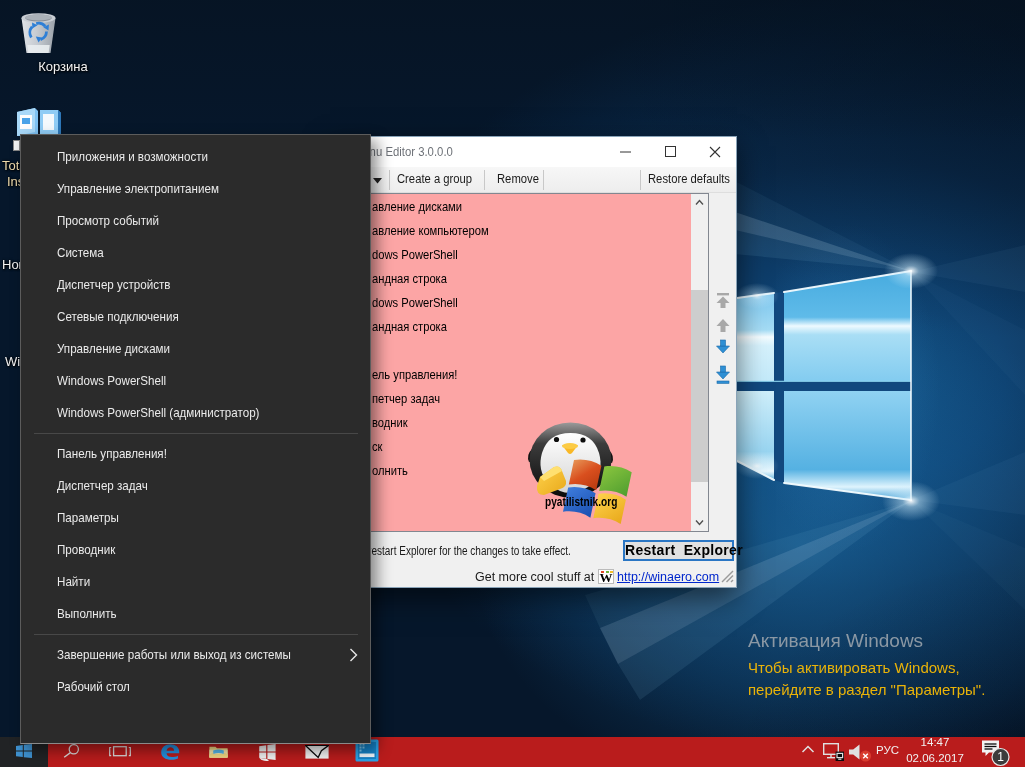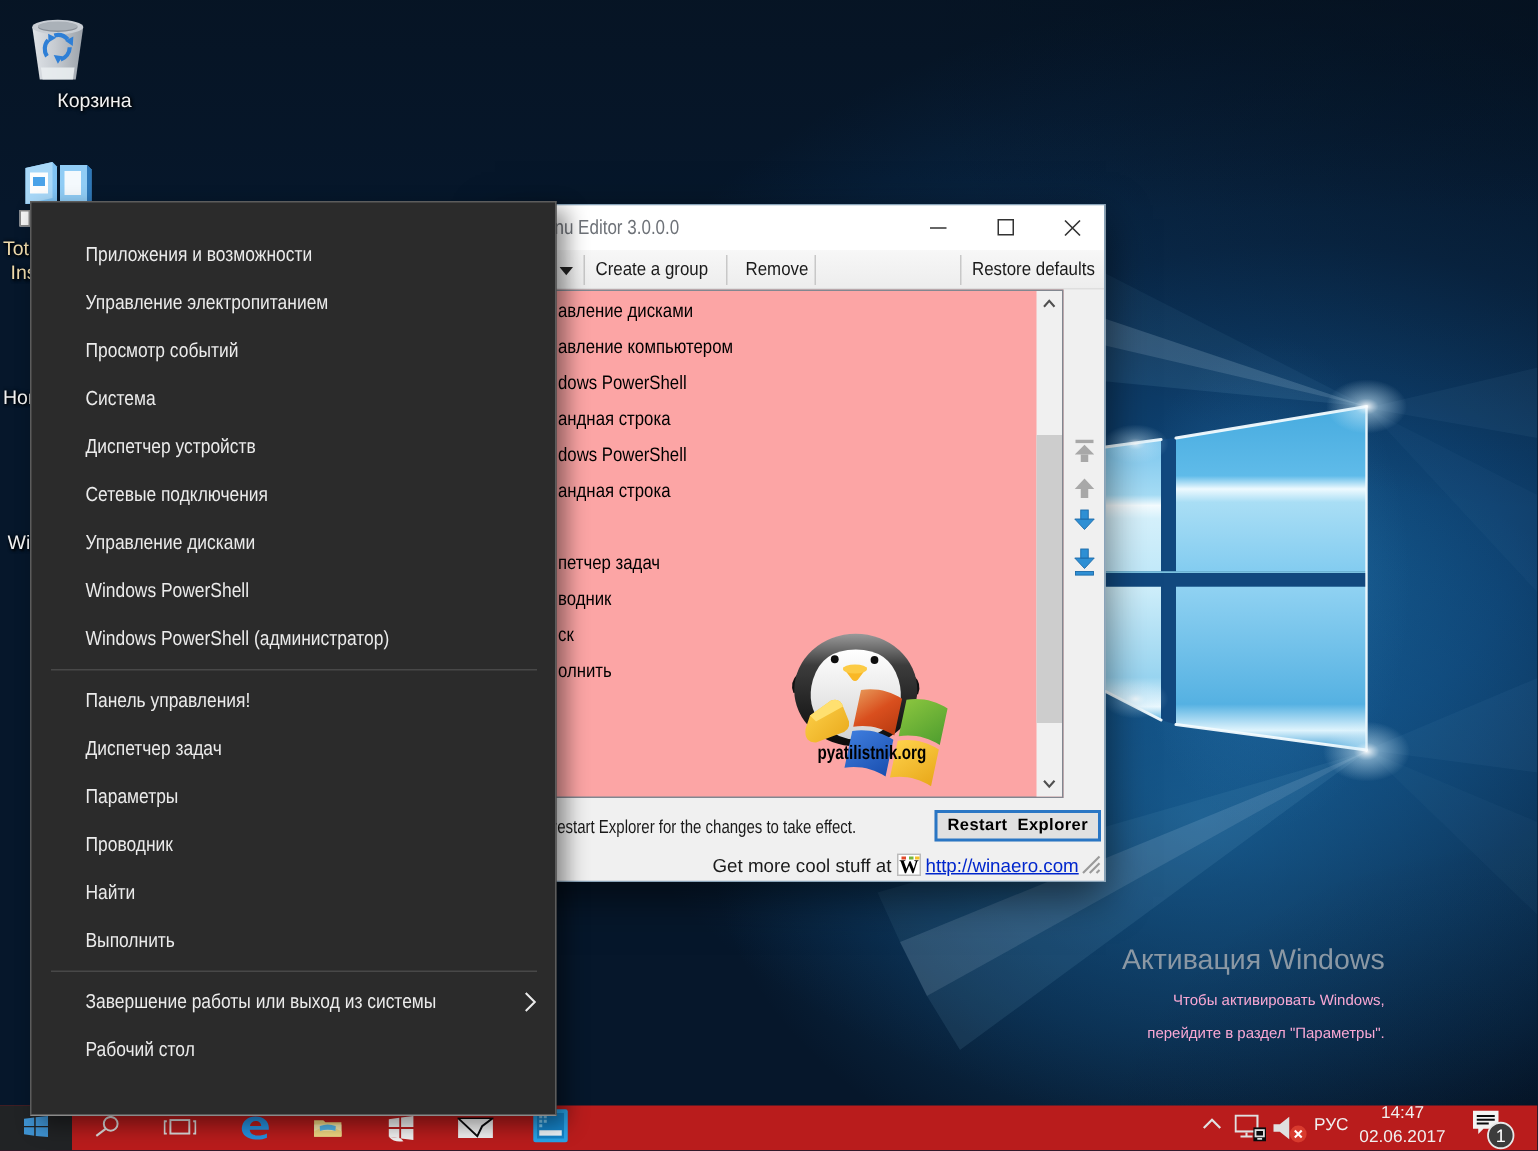--- a/index.html
+++ b/index.html
@@ -109,21 +109,21 @@
   </g>
 
   <ellipse cx="911" cy="271" rx="27" ry="18" fill="url(#glow)"></ellipse>
   <ellipse cx="911" cy="501" rx="29" ry="20" fill="url(#glow)"></ellipse>
   <ellipse cx="757" cy="296" rx="22" ry="13" fill="url(#glow)" opacity="0.75"></ellipse>
   <ellipse cx="757" cy="466" rx="22" ry="13" fill="url(#glow)" opacity="0.65"></ellipse>
 </svg>
 
 <div class="abs" style="left:748px; top:629px; color:#93a0ab;">
   <div style="font-size:19px; line-height:24px; color:#8b98a4;">Активация Windows</div>
-  <div style="font-size:10px; line-height:21.5px; margin-top:4px; color:#f9a8d4;text-align:right;">Чтобы активировать Windows,<br>перейдите в раздел "Параметры".</div>
+  <div style="font-size:15px; line-height:21.5px; margin-top:4px; color:#eab308;">Чтобы активировать Windows,<br>перейдите в раздел "Параметры".</div>
 </div>
 
 <div id="icons"></div>
 
 <div class="abs" id="editorwin" style="left:330px; top:136px; width:407px; height:452px; background:#f0f0f0; border:1px solid #89a3b8; box-shadow:0 10px 26px rgba(0,0,0,0.55); z-index:10;">
 
   <div class="abs" style="left:0;top:0;width:405px;height:30px;background:#ffffff;">
     <div class="abs" style="left:-14px; top:7px; font-size:13.5px; color:#6e7278; white-space:nowrap;"><span style="display:inline-block;transform:scaleX(0.84);transform-origin:0 50%;">Win+X Menu Editor 3.0.0.0</span></div>
 
     <svg class="abs" style="left:272px;top:0;" width="133" height="30" viewBox="0 0 133 30">
@@ -148,20 +148,21 @@
 
   <div class="abs" style="left:8px;top:56px;width:370px;height:339px;background:#fca5a5;border:1px solid #828790;">
     <div class="abs" id="listitems" style="left:0;top:1px;width:350px;font-size:13px;color:#000;">
       <div class="li"><span class="tx">авление дисками</span></div>
       <div class="li"><span class="tx">авление компьютером</span></div>
       <div class="li"><span class="tx">dows PowerShell</span></div>
       <div class="li"><span class="tx">андная строка</span></div>
       <div class="li"><span class="tx">dows PowerShell</span></div>
       <div class="li"><span class="tx">андная строка</span></div>
       <div class="li"><span class="tx"></span></div>
+      <div class="li"><span class="tx">ель управления!</span></div>
       <div class="li"><span class="tx">петчер задач</span></div>
       <div class="li"><span class="tx">водник</span></div>
       <div class="li"><span class="tx">ск</span></div>
       <div class="li"><span class="tx">олнить</span></div>
     </div>
 
     <svg class="abs" style="left:180px;top:221px;" width="130" height="115" viewBox="0 0 130 115">
       <defs>
         <linearGradient id="pgBody" x1="0" y1="0" x2="0" y2="1">
           <stop offset="0" stop-color="#9a9a9a"></stop>
@@ -239,21 +240,21 @@
       <polygon points="9,60 15.5,53 2.5,53"></polygon>
         <rect x="6.5" y="47" width="5" height="6"></rect>
       <polygon points="9,86 15.5,79 2.5,79"></polygon>
         <rect x="6.5" y="73" width="5" height="6"></rect>
         <rect x="3" y="88" width="12" height="2.4"></rect>
     </g>
   </svg>
 
   <div class="abs" style="left:0;top:395px;width:405px;height:55px;background:#f0f0f0;">
     <div class="abs" style="left:-7px;top:12px;font-size:12.5px;color:#1a1a1a;white-space:nowrap;transform:scaleX(0.8);transform-origin:0 50%;">You must restart Explorer for the changes to take effect.</div>
-    <div class="abs" style="left:292px;top:8px;width:111px;height:21px;background:#e1e1e1;border:2px solid #2a76c4;font-size:11px;font-weight:bold;color:#000;text-align:center;line-height:17px;letter-spacing:0.3px;white-space:nowrap;">Restart&nbsp; Explorer</div>
+    <div class="abs" style="left:292px;top:8px;width:111px;height:21px;background:#e1e1e1;border:2px solid #2a76c4;font-size:14px;font-weight:bold;color:#000;text-align:center;line-height:17px;letter-spacing:0.3px;white-space:nowrap;">Restart&nbsp; Explorer</div>
     <div class="abs" style="left:144px;top:38px;font-size:12.5px;color:#1a1a1a;white-space:nowrap;">Get more cool stuff at</div>
     <div class="abs" style="left:267px;top:37px;width:16px;height:15px;background:#fff;border:1px solid #bbb;font-size:13px;font-weight:bold;color:#000;text-align:center;line-height:16px;font-family:'Liberation Serif',serif;">W<div style="position:absolute;left:2px;top:1px;width:3px;height:2px;background:#e04a2a;"></div><div style="position:absolute;left:6.5px;top:1px;width:3px;height:2px;background:#74b63c;"></div><div style="position:absolute;left:11px;top:1px;width:3px;height:2px;background:#f5c12b;"></div></div>
     <div class="abs" style="left:286px;top:38px;font-size:12.5px;color:#0026cc;text-decoration:underline;white-space:nowrap;">http://winaero.com</div>
     <svg class="abs" style="left:390px;top:38px;" width="13" height="13">
         <g stroke="#9a9a9a" stroke-width="1.4">
           <line x1="12" y1="1" x2="1" y2="12"></line>
           <line x1="12" y1="5.5" x2="5.5" y2="12"></line>
           <line x1="12" y1="10" x2="10" y2="12"></line>
         </g>
       </svg>
@@ -394,21 +395,21 @@
   <div class="lbl" style="left:2px;top:158px;width:18px;text-align:left;color:#efdbac;overflow:hidden;white-space:nowrap;">Tota</div>
   <div class="lbl" style="left:7px;top:174px;width:13px;text-align:left;color:#efdbac;overflow:hidden;white-space:nowrap;">Inst</div>
   <div class="lbl" style="left:2px;top:257px;width:18px;text-align:left;overflow:hidden;white-space:nowrap;">Hom</div>
   <div class="lbl" style="left:5px;top:354px;width:15px;text-align:center;overflow:hidden;white-space:nowrap;">Wi</div>
 </div>
 <style>
   .lbl { position:absolute; font-size:13px; color:#f2f2f2; text-align:center; text-shadow:1px 1px 2px #000, 0 0 3px #000; }
 </style>
 
 <div class="abs" id="winxmenu" style="left:20px; top:134px; width:351px; height:610px; background:#2b2b2b; border:1px solid #5c5c5c; border-bottom-color:#8a8a8a; box-shadow:6px 6px 14px rgba(0,0,0,0.45); z-index:50;">
-  <div style="padding-top:19px;">
+  <div style="padding-top:6px;">
     <div class="mi"><span class="tx">Приложения и возможности</span></div>
     <div class="mi"><span class="tx">Управление электропитанием</span></div>
     <div class="mi"><span class="tx">Просмотр событий</span></div>
     <div class="mi"><span class="tx">Система</span></div>
     <div class="mi"><span class="tx">Диспетчер устройств</span></div>
     <div class="mi"><span class="tx">Сетевые подключения</span></div>
     <div class="mi"><span class="tx">Управление дисками</span></div>
     <div class="mi"><span class="tx">Windows PowerShell</span></div>
     <div class="mi"><span class="tx">Windows PowerShell (администратор)</span></div>
     <div class="msep"></div>

